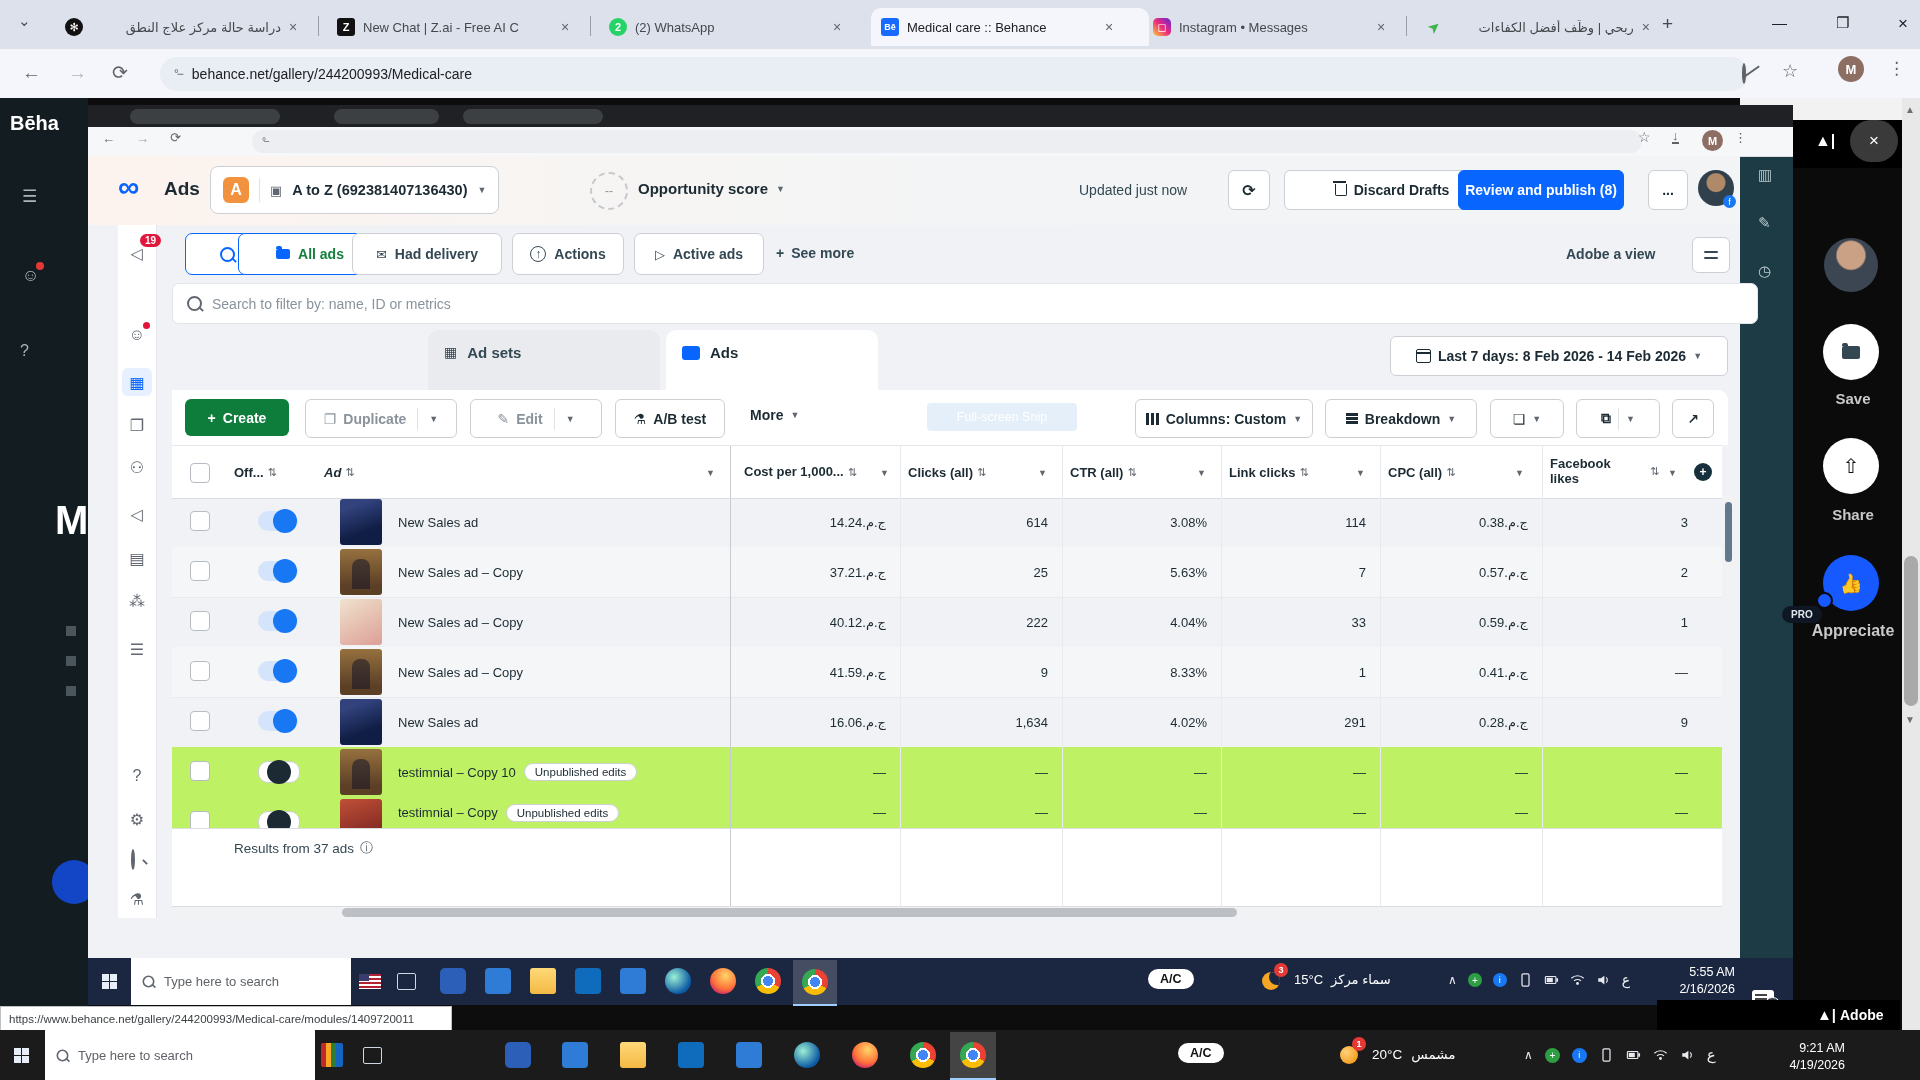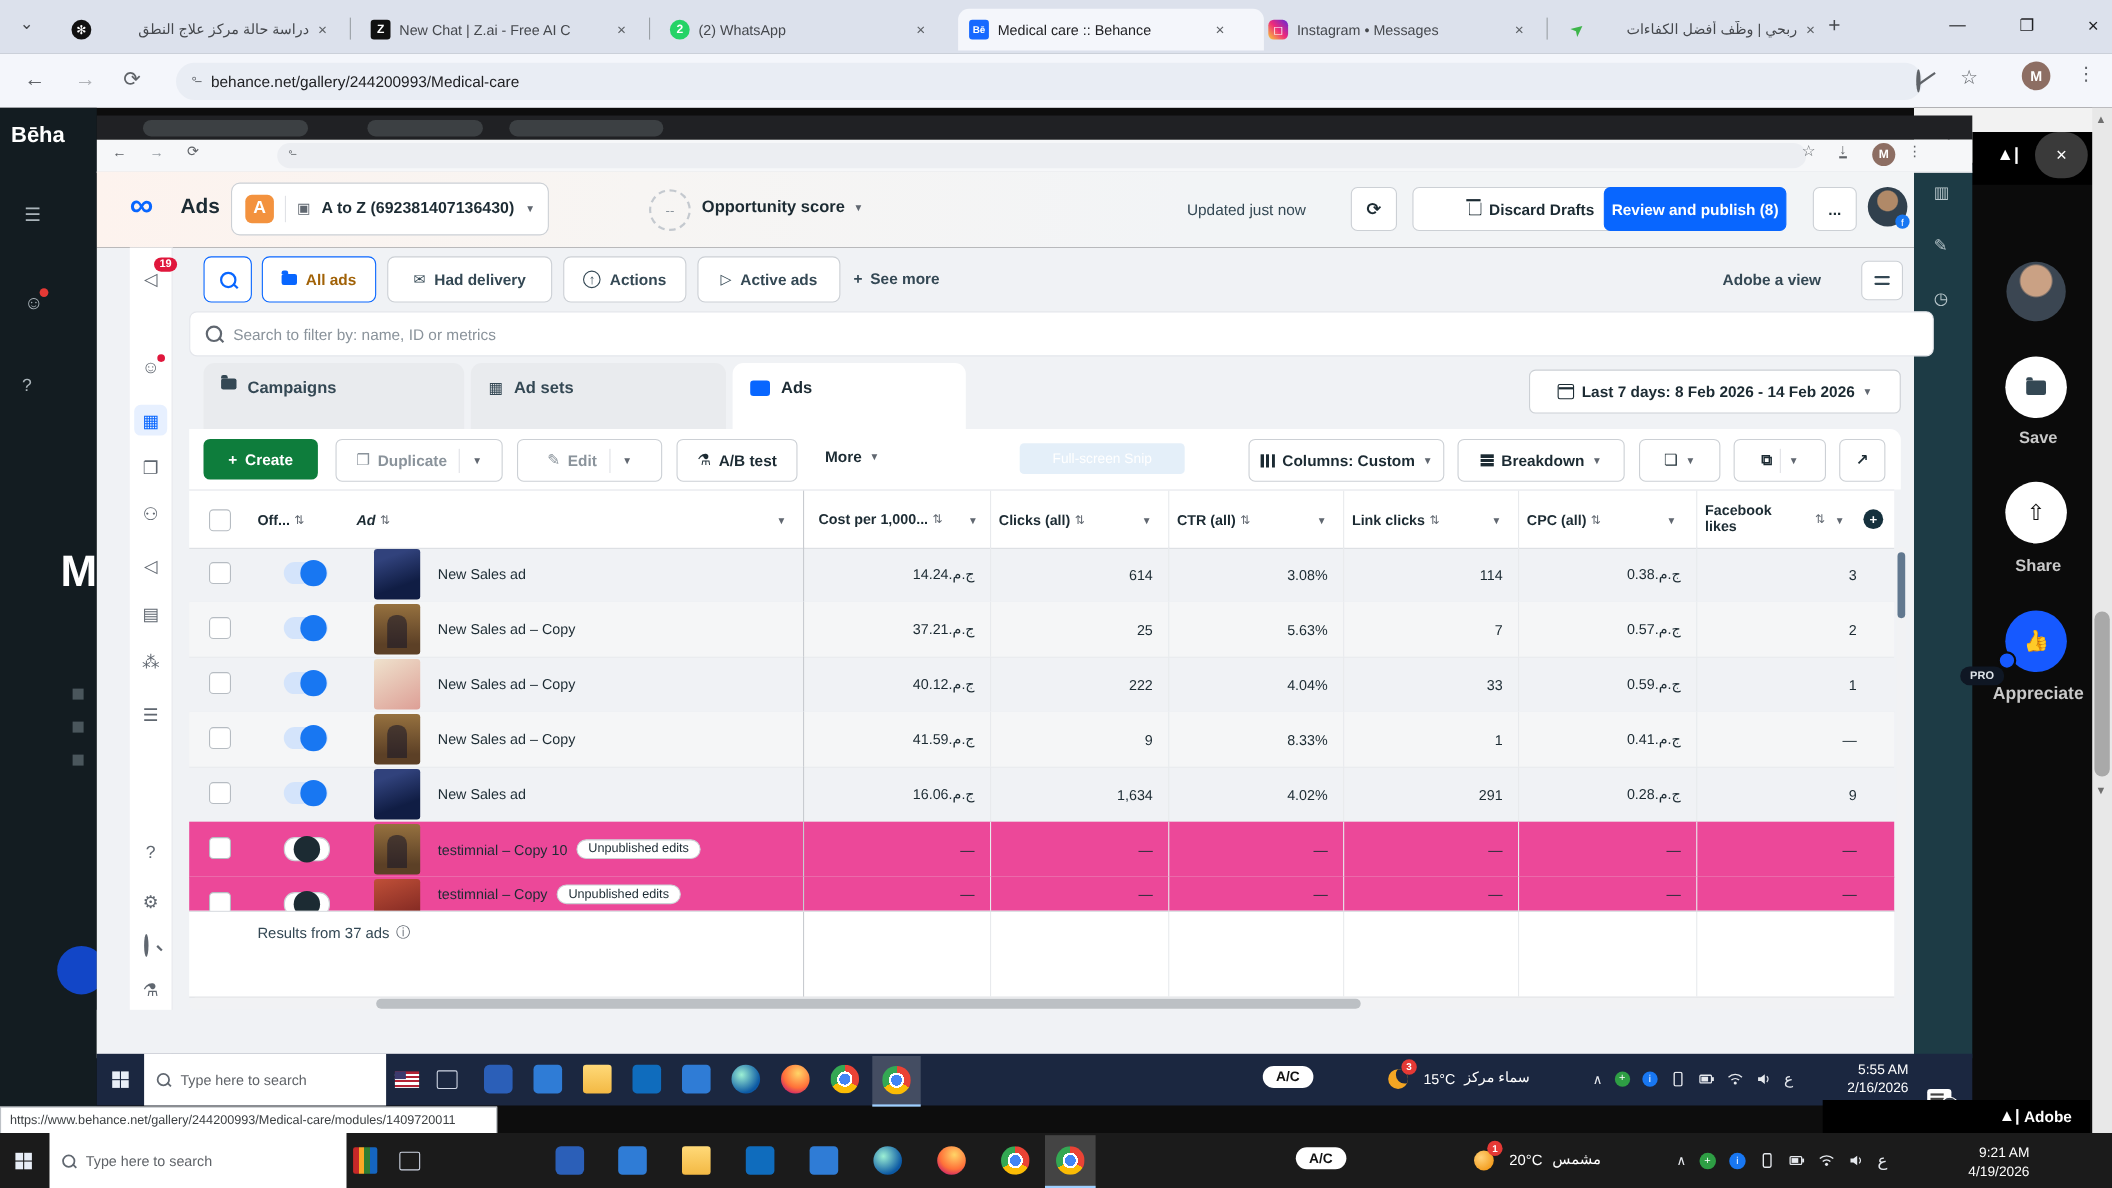--- a/index.html
+++ b/index.html
@@ -37,21 +37,21 @@
   .in-bar{left:88px;top:127px;width:1705px;height:29px;background:#f6f7f9;border-bottom:1px solid #dadce0;}
   .in-omni{position:absolute;left:252px;top:130px;width:1370px;height:23px;background:#eceef2;border-radius:12px;display:flex;align-items:center;padding:0 10px;gap:8px;font-size:11.5px;color:#3c4043;white-space:nowrap;overflow:hidden;}
   
   .am-head{left:88px;top:156px;width:1652px;height:69px;background:linear-gradient(90deg,#fdf3ee 0%,#f7f5f3 30%,#f2f4f6 60%);}
   .am-body{left:88px;top:225px;width:1652px;height:737px;background:#f0f2f5;}
   .rail{left:118px;top:225px;width:38px;height:737px;background:#fff;border-right:1px solid #e4e6eb;}
   .railic{left:127px;width:20px;text-align:center;color:#606770;font-size:16px;}
   .pill-acc{left:210px;top:166px;height:46px;background:#fff;border:1px solid #ccd0d5;border-radius:8px;display:flex;align-items:center;padding:0 12px;gap:10px;}
   .btn{border:1px solid #ccd0d5;background:#fff;border-radius:6px;display:flex;align-items:center;justify-content:center;gap:7px;font-size:14px;color:#1c2b33;font-weight:600;}
   .chip{top:233px;height:40px;border:1px solid #ccd0d5;background:#fff;border-radius:7px;display:flex;align-items:center;justify-content:center;gap:8px;font-size:14px;font-weight:600;color:#344854;}
-  .chip.sel{border-color:#0866ff;color:#a16207;}
+  .chip.sel{border-color:#0866ff;color:#15803d;padding-left:20px;}
   .mag{width:11px;height:11px;border:2px solid #0866ff;border-radius:50%;position:relative;}
   .mag::after{content:"";position:absolute;left:9px;top:10px;width:6px;height:2px;background:#0866ff;transform:rotate(45deg);}
   .mag.gray{border-color:#606770;}.mag.gray::after{background:#606770;}
   .folder{width:14px;height:10px;background:#0866ff;border-radius:2px;position:relative;}
   .folder::before{content:"";position:absolute;top:-3px;left:0;width:6px;height:3px;background:#0866ff;border-radius:2px 2px 0 0;}
   .folder.dk{background:#344854;}.folder.dk::before{background:#344854;}
   .searchbar{left:172px;top:283px;width:1556px;height:39px;background:#fff;border:1px solid #e4e6eb;border-radius:7px;display:flex;align-items:center;padding:0 14px;color:#8a939b;font-size:14px;}
   .seg{top:330px;height:60px;border-radius:10px 10px 0 0;display:flex;align-items:flex-start;padding:14px 16px 0;gap:10px;font-size:15px;font-weight:700;}
   .seg.inactive{background:#e9ebee;color:#344854;}
   .seg.active{background:#fff;color:#1c2b33;}
@@ -60,21 +60,21 @@
   .split{position:absolute;top:9px;height:37px;}
   .ghost{position:absolute;left:755px;top:13px;width:150px;height:28px;background:#cfe3f5;opacity:.55;border-radius:4px;color:#fff;font-size:12.5px;display:flex;align-items:center;justify-content:center;}
   .hdr{left:172px;top:445px;width:1550px;height:52px;background:#fff;border-top:1px solid #e4e6eb;border-bottom:1px solid #dadde1;font-size:13px;font-weight:700;color:#1c2b33;}
   .hcell{position:absolute;top:0;height:52px;display:flex;align-items:center;gap:4px;}
   .sort{color:#606770;font-size:11px;font-weight:400;}
   .ddn{color:#606770;font-size:9px;}
   .vline{position:absolute;top:0;width:1px;height:100%;background:#e8eaed;}
   .vline.strong{background:#c8cbd0;}
   .t-row{position:absolute;left:172px;width:1550px;border-bottom:1px solid #e8eaed;}
   .t-row.alt{background:#f5f6f7;}
-  .t-row.green{background:#ec4899;}
+  .t-row.green{background:#bef264;}
   .num{position:absolute;top:0;height:100%;display:flex;align-items:center;justify-content:flex-end;font-size:13px;}
   .adname{font-size:13px;color:#1c2b33;white-space:nowrap;}
   .ubadge{border:1px solid #ccd0d5;background:#fff;border-radius:12px;font-size:11.5px;padding:2px 10px;color:#1c2b33;white-space:nowrap;}
   .cb{position:absolute;width:18px;height:18px;border:1px solid #b6bcc2;border-radius:4px;background:#fff;}
   .tgl{position:absolute;width:40px;height:20px;border-radius:10px;}
   .tgl.on{background:#d4e4fb;}
   .tgl.on::after{content:"";position:absolute;right:1px;top:-2px;width:24px;height:24px;border-radius:50%;background:#1877f2;}
   .tgl.off{background:#fff;border:1px solid #ccd0d5;}
   .tgl.off::after{content:"";position:absolute;left:8px;top:-2px;width:24px;height:24px;border-radius:50%;background:#1c2b33;}
   .thumb{position:absolute;width:42px;height:46px;border-radius:3px;}
@@ -324,24 +324,20 @@
   <div class="abs" style="left:1566px;top:246px;font-size:14px;font-weight:600;color:#344854;">Adobe a view</div>
   <div class="abs btn" style="left:1692px;top:237px;width:36px;height:34px;">
       <span class="slid"></span>
     </div>
 
   <div class="searchbar abs">
     <span class="mag gray" style="margin-right:10px;"></span>
     <span>Search to filter by: name, ID or metrics</span>
   </div>
 
-  <div class="abs seg inactive" style="left:185px;width:205px;">
-    <span class="folder dk"></span>
-    <span>Campaigns</span>
-  </div>
   <div class="abs seg inactive" style="left:428px;width:200px;">
     <span style="font-size:14px;color:#344854;">▦</span>
     <span>Ad sets</span>
   </div>
   <div class="abs seg active" style="left:666px;width:180px;">
     <span style="width:18px;height:14px;background:#0866ff;border-radius:3px;margin-top:2px;"></span>
     <span>Ads</span>
   </div>
   <div class="abs btn" style="left:1390px;top:336px;width:336px;height:38px;font-weight:600;">
     <span class="cal"></span>

